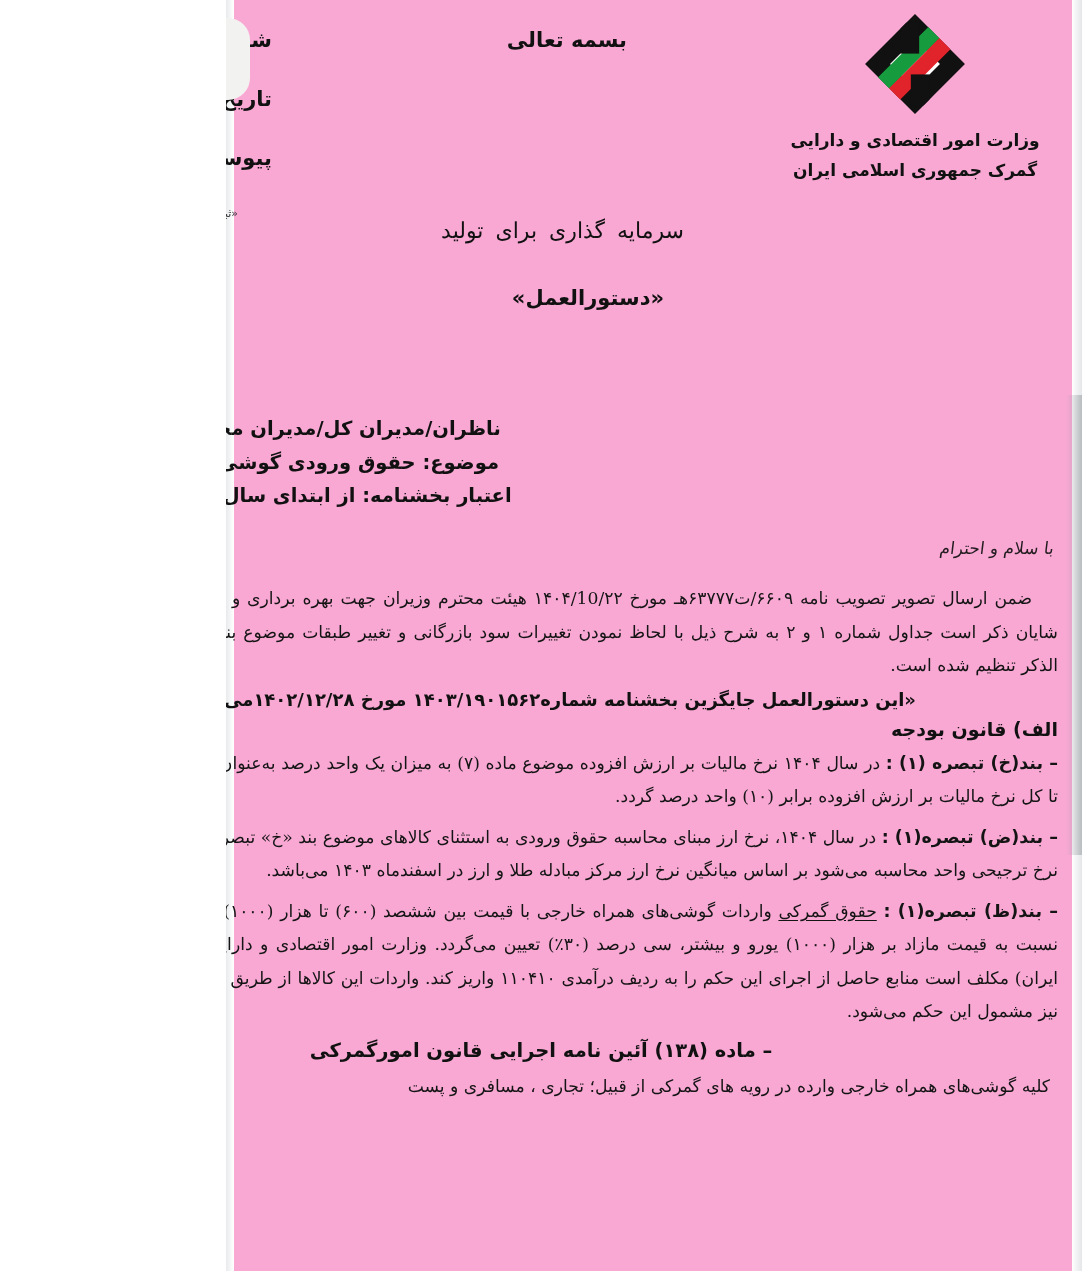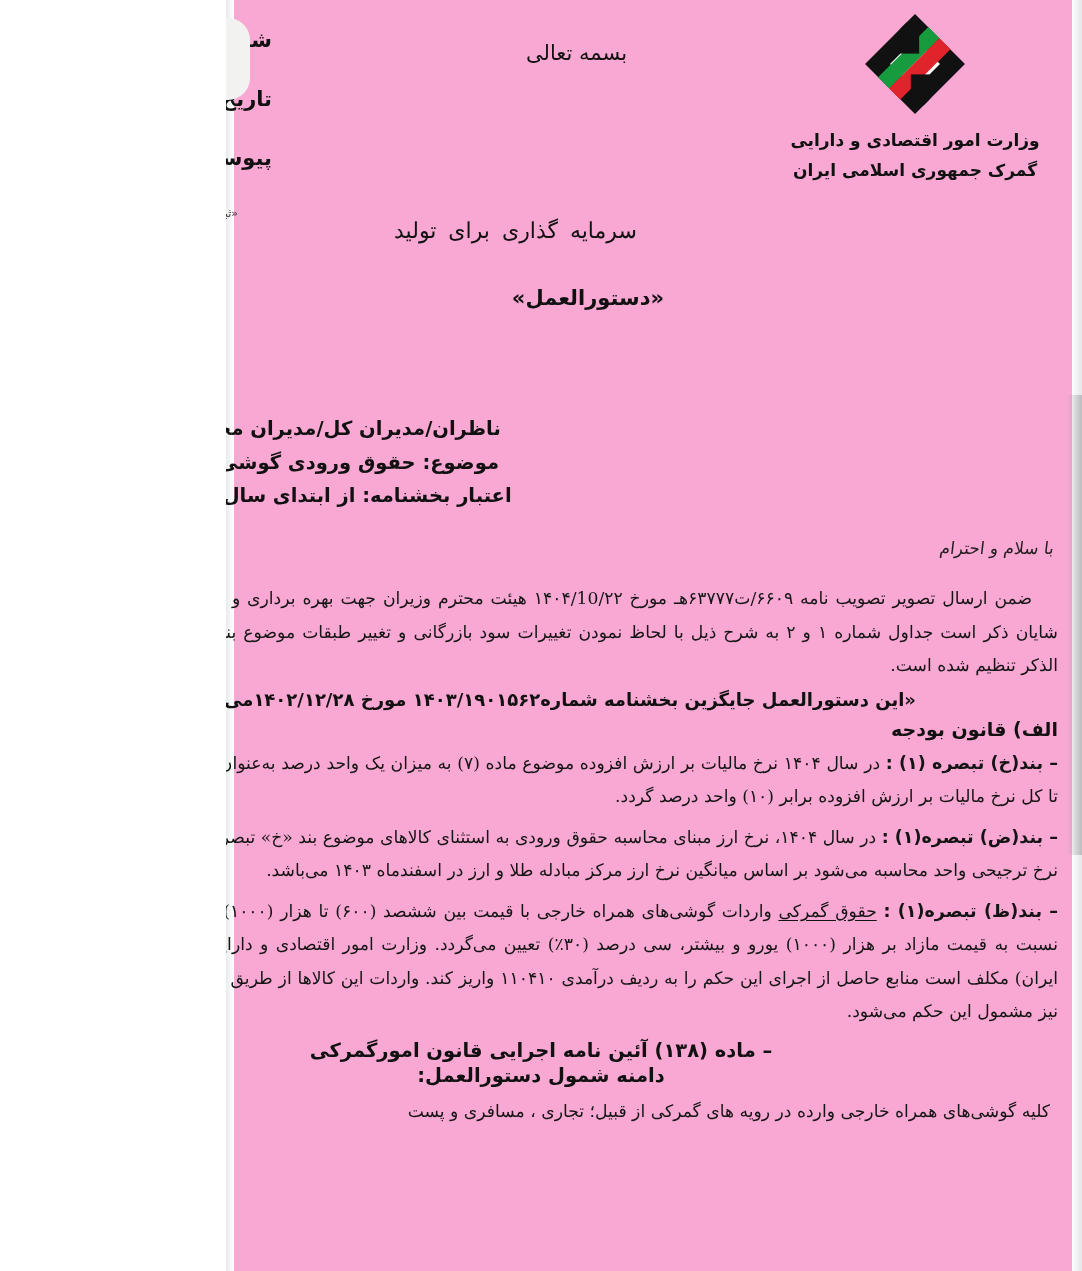--- a/index.html
+++ b/index.html
@@ -54,23 +54,23 @@
     font-size: 43px;
     font-weight: 400;
     letter-spacing: .5px;
     font-family: "Liberation Sans", sans-serif;
     z-index: 30;
   }
 
   
   .bismillah {
     position: absolute;
-    top: 41px; right: 455px;
+    top: 28px; right: 455px;
     font-size: 21px;
-    font-weight: normal;
+    font-weight: bold;
     color: #111;
     letter-spacing: 0;
   }
 
   .logo-block {
     position: absolute;
     top: 12px; right: 22px;
     width: 290px;
     text-align: center;
   }
@@ -109,21 +109,21 @@
     margin-top: 10px;
     margin-right: 34px;
     font-weight: normal;
   }
 
   
   .slogan {
     position: absolute;
     top: 218px; right: 398px;
     width: 290px;
-    text-align: left;
+    text-align: right;
     font-family: "DejaVu Serif", "Liberation Serif", serif;
     font-size: 22px;
     color: #111;
     letter-spacing: 1px;
     word-spacing: 5px;
   }
   .doc-kind {
     position: absolute;
     top: 286px; right: 418px;
     width: 250px;
@@ -309,19 +309,18 @@
     <div class="sec-head">الف) قانون بودجه</div>
 
     <p class="para noindent"><span class="lead">– بند(خ) تبصره (۱) :</span> <span>در سال ۱۴۰۴ نرخ مالیات بر ارزش افزوده موضوع ماده (۷) به میزان یک واحد درصد به‌عنوان سهم دولت افزایش می‌یابد تا کل نرخ مالیات بر ارزش افزوده برابر (۱۰) واحد درصد گردد.</span></p>
 
     <p class="para noindent"><span class="lead">– بند(ض) تبصره(۱) :</span> <span>در سال ۱۴۰۴، نرخ ارز مبنای محاسبه حقوق ورودی به استثنای کالاهای موضوع بند «خ» تبصره (۲) این قانون که بر مبنای نرخ ترجیحی واحد محاسبه می‌شود بر اساس میانگین نرخ ارز مرکز مبادله طلا و ارز در اسفندماه ۱۴۰۳ می‌باشد.</span></p>
 
     <p class="para noindent"><span class="lead">– بند(ظ) تبصره(۱) :</span> <span class="u">حقوق گمرکی</span><span> واردات گوشی‌های همراه خارجی با قیمت بین ششصد (۶۰۰) تا هزار (۱۰۰۰) یورو، پانزده درصد (۱۵٪) و نسبت به قیمت مازاد بر هزار (۱۰۰۰) یورو و بیشتر، سی درصد (۳۰٪) تعیین می‌گردد. وزارت امور اقتصادی و دارایی (گمرک جمهوری اسلامی ایران) مکلف است منابع حاصل از اجرای این حکم را به ردیف درآمدی ۱۱۰۴۱۰ واریز کند. واردات این کالاها از طریق مناطق آزاد تجاری و صنعتی، نیز مشمول این حکم می‌شود.</span></p>
 
     <div class="law-head">– ماده (۱۳۸) آئین نامه اجرایی قانون امورگمرکی</div>
 
-    <div class="scope-head">دامنه شمول دستورالعمل:</div>
 
     <p class="last-line">کلیه گوشی‌های همراه خارجی وارده در رویه های گمرکی از قبیل؛ تجاری ، مسافری و پست</p>
 
   </div>
 
 </div>
 
 </body></html>

